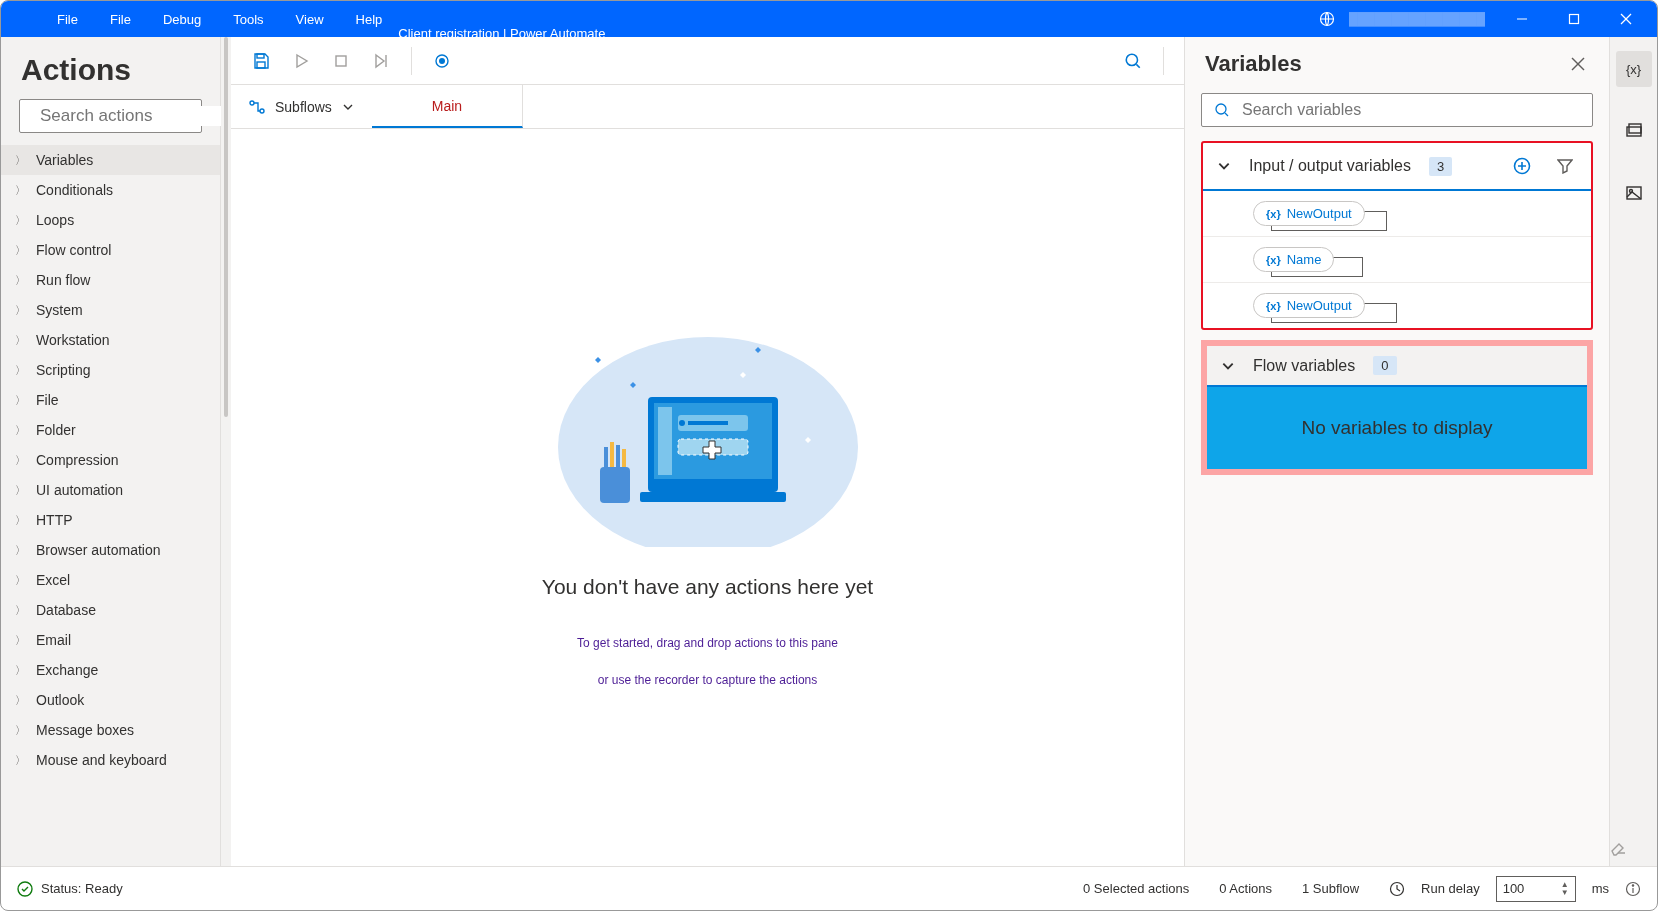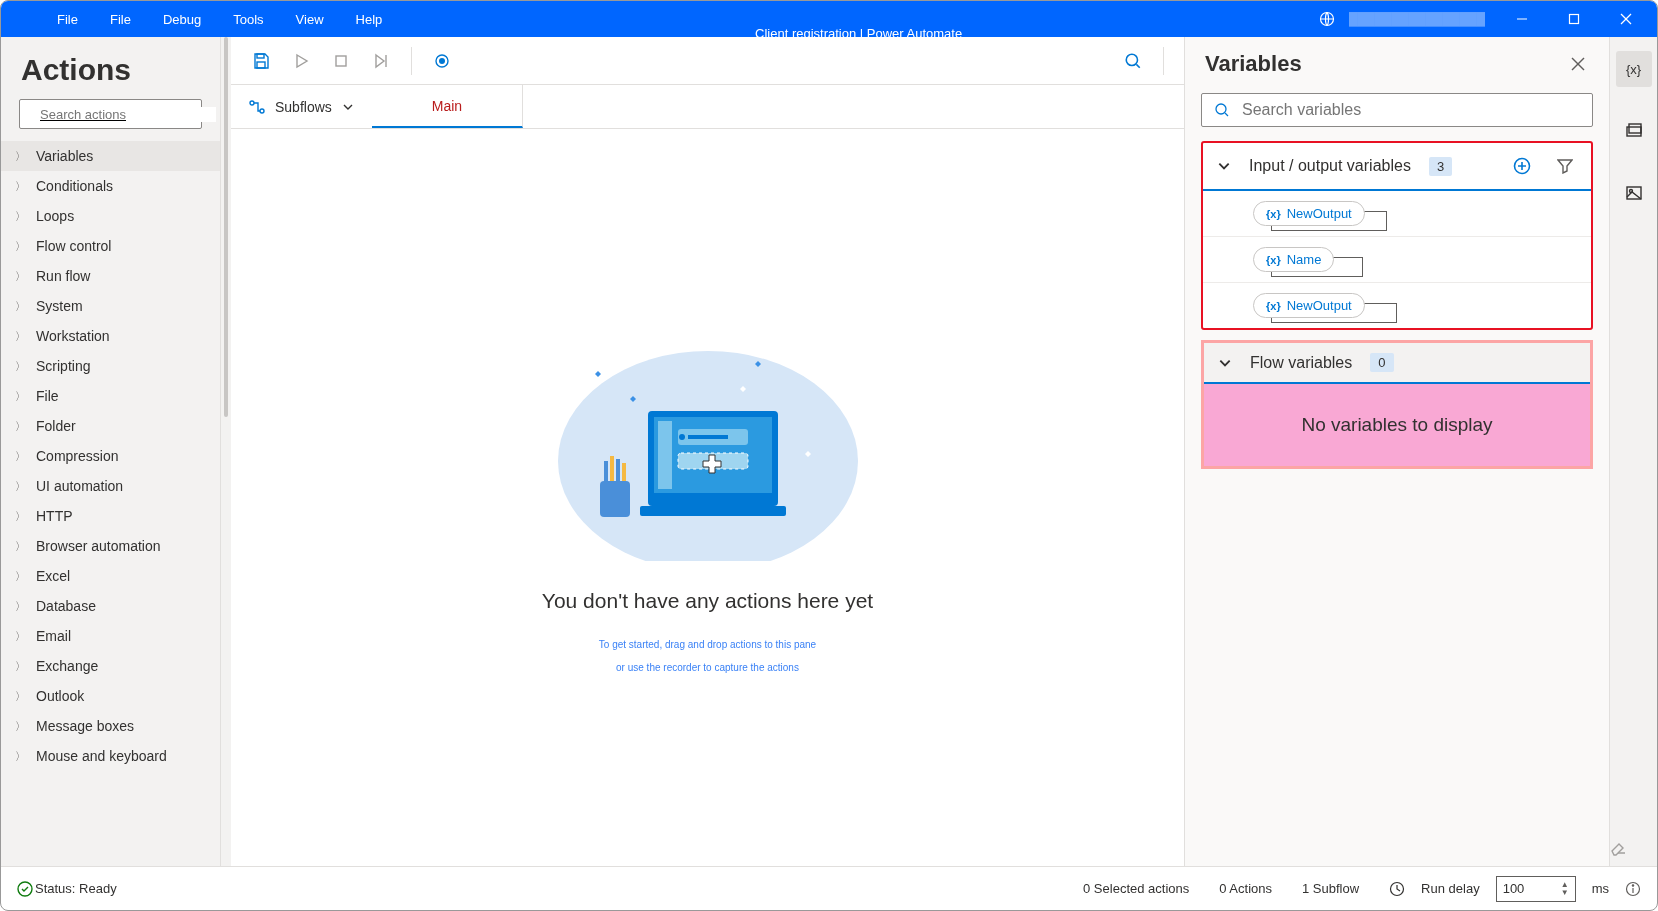--- a/index.html
+++ b/index.html
@@ -2,34 +2,34 @@
 <html><head>
 <meta charset="utf-8">
 <style>
 * { box-sizing: border-box; margin: 0; padding: 0; font-family: 'Segoe UI', sans-serif; }
 body { background: #fff; width: 1658px; height: 911px; overflow: hidden; position: relative; border: 1px solid #999; border-radius: 8px; }
 
 
 .titlebar { height: 36px; background: #0066ff; display: flex; align-items: center; color: #fff; font-size: 13px; }
 .menu-items { display: flex; padding-left: 40px; gap: 0; }
 .menu-item { padding: 8px 16px; cursor: pointer; }
-.title-center { flex: 1; text-align: center; margin-top: 28px; }
+.title-center { flex: 1; text-align: left; margin-top: 28px; }
 .title-right { display: flex; align-items: center; gap: 6px; padding-right: 8px; }
 .env-icon { width: 16px; height: 16px; }
 .env-label { padding: 4px 8px; font-size: 12px; color: rgba(255,255,255,0.4); }
 .window-btn { width: 46px; height: 36px; display: flex; align-items: center; justify-content: center; cursor: pointer; }
 
 
 .main-layout { display: flex; height: calc(100% - 36px - 44px); }
 
 
 .actions-panel { width: 220px; background: #f3f2f1; display: flex; flex-direction: column; border-right: 1px solid #e1dfdd; }
 .actions-header { padding: 16px 20px 12px; font-size: 30px; font-weight: 600; color: #323130; }
 .search-box { margin: 0 18px 12px; display: flex; align-items: center; border: 1px solid #8a8886; border-radius: 2px; background: #fff; padding: 6px 10px; gap: 10px; }
-.search-box input { border: none; outline: none; flex: 1; font-size: 13px; text-decoration: underline; }
+.search-box input { border: none; outline: none; flex: 1; font-size: 17px; }
 .action-categories { overflow-y: auto; flex: 1; }
 .action-category { display: flex; align-items: center; padding: 7px 14px; font-size: 14px; color: #323130; cursor: pointer; gap: 10px; }
 .action-category.selected { background: #e8e6e4; }
 .chev { color: #605e5c; font-size: 11px; }
 
 
 .actions-scroll-track { width: 10px; background: #f3f2f1; }
 .actions-scroll-thumb { width: 4px; margin-left: 3px; height: 380px; background: #c8c6c4; border-radius: 2px; }
 
 
@@ -40,21 +40,21 @@
 .tool-sep { width: 1px; height: 28px; background: #e1dfdd; margin: 0 8px; }
 .toolbar-spacer { flex: 1; }
 
 .subflows-bar { height: 44px; display: flex; align-items: center; border-bottom: 1px solid #e1dfdd; }
 .subflows-btn { display: flex; align-items: center; gap: 10px; padding: 0 18px; font-size: 14px; color: #323130; cursor: pointer; height: 100%; }
 .tab { padding: 0 60px; height: 100%; display: flex; align-items: center; font-size: 14px; color: #b91c1c; border-right: 1px solid #e1dfdd; border-bottom: 2px solid #0078d4; cursor: pointer; }
 
 .empty-state { flex: 1; display: flex; flex-direction: column; align-items: center; justify-content: center; gap: 8px; }
 .empty-illustration { width: 320px; height: 240px; margin-bottom: 20px; position: relative; }
 .empty-title { font-size: 21px; color: #323130; margin-bottom: 16px; font-weight: 400; }
-.empty-sub { font-size: 10px; color: #3b82f6; text-align: center; line-height: 1.5; }
+.empty-sub { font-size: 12px; color: #4c1d95; text-align: center; line-height: 1.5; margin-top: 11px; }
 
 
 .variables-panel { width: 425px; background: #faf9f8; border-left: 1px solid #e1dfdd; display: flex; flex-direction: column; padding: 0; }
 .var-header { display: flex; align-items: center; padding: 14px 20px 10px; }
 .var-title { font-size: 22px; font-weight: 600; color: #323130; flex: 1; }
 .var-close { cursor: pointer; color: #605e5c; padding: 4px; }
 .var-search { margin: 6px 16px 14px; display: flex; align-items: center; border: 1px solid #8a8886; border-radius: 2px; background: #fff; padding: 7px 12px; gap: 12px; }
 .var-search input { border: none; outline: none; flex: 1; font-size: 16px; }
 
 .var-section { margin: 0 16px 10px; border: 2.5px solid #e81123; border-radius: 3px; padding-bottom: 0; background: #fff; }
@@ -65,34 +65,34 @@
 .var-section-btn { color: #0078d4; cursor: pointer; padding: 4px; }
 .var-section-btn.gray { color: #605e5c; }
 
 .var-list { }
 .var-item { padding: 10px 14px 10px 50px; border-bottom: 1px solid #edebe9; position: relative; }
 .var-item:last-child { border-bottom: none; }
 .var-chip { display: inline-flex; align-items: center; gap: 6px; border: 1px solid #c8c6c4; border-radius: 16px; padding: 4px 12px; font-size: 13px; color: #0078d4; background: #fff; position: relative; z-index: 2; }
 .var-chip-icon { color: #0078d4; font-weight: 600; font-size: 11px; }
 .var-box { position: absolute; border: 1px solid #605e5c; width: 116px; height: 20px; background: #fff; z-index: 1; }
 
-.var-section2 { margin: 0 16px; background: #f9a8d4; border: 3px solid #fca5a5; }
+.var-section2 { margin: 0 16px; background: #0ea5e9; border: 6px solid #fca5a5; }
 .var-section2-header { display: flex; align-items: center; padding: 10px 14px; border-bottom: 2px solid #0078d4; gap: 18px; background: #f3f2f1; }
 .var-empty { padding: 30px 0; text-align: center; font-size: 19px; color: #323130; }
 
 .eraser { position: absolute; right: 30px; bottom: 54px; color: #a19f9d; font-size: 16px; cursor: pointer; }
 
 
 .right-sidebar { width: 48px; background: #f3f2f1; border-left: 1px solid #e1dfdd; display: flex; flex-direction: column; align-items: center; padding-top: 14px; gap: 26px; }
 .right-sidebar-btn { width: 36px; height: 36px; display: flex; align-items: center; justify-content: center; cursor: pointer; color: #323130; }
 .right-sidebar-btn.active { background: #e1dfdd; border-radius: 3px; }
 
 
 .statusbar { height: 44px; border-top: 1px solid #e1dfdd; display: flex; align-items: center; padding: 0 16px; font-size: 13px; color: #323130; gap: 30px; }
-.status-left { display: flex; align-items: center; gap: 2px; }
+.status-left { display: flex; align-items: center; gap: 8px; }
 .status-spacer { flex: 1; }
 .status-item { }
 .run-delay-input { border: 1px solid #605e5c; width: 80px; padding: 4px 6px; display: flex; align-items: center; justify-content: space-between; }
 .spinner-btns { display: flex; flex-direction: column; font-size: 8px; line-height: 8px; color: #605e5c; }
 
 svg { display: block; }
 </style>
 </head>
 <body>
 

